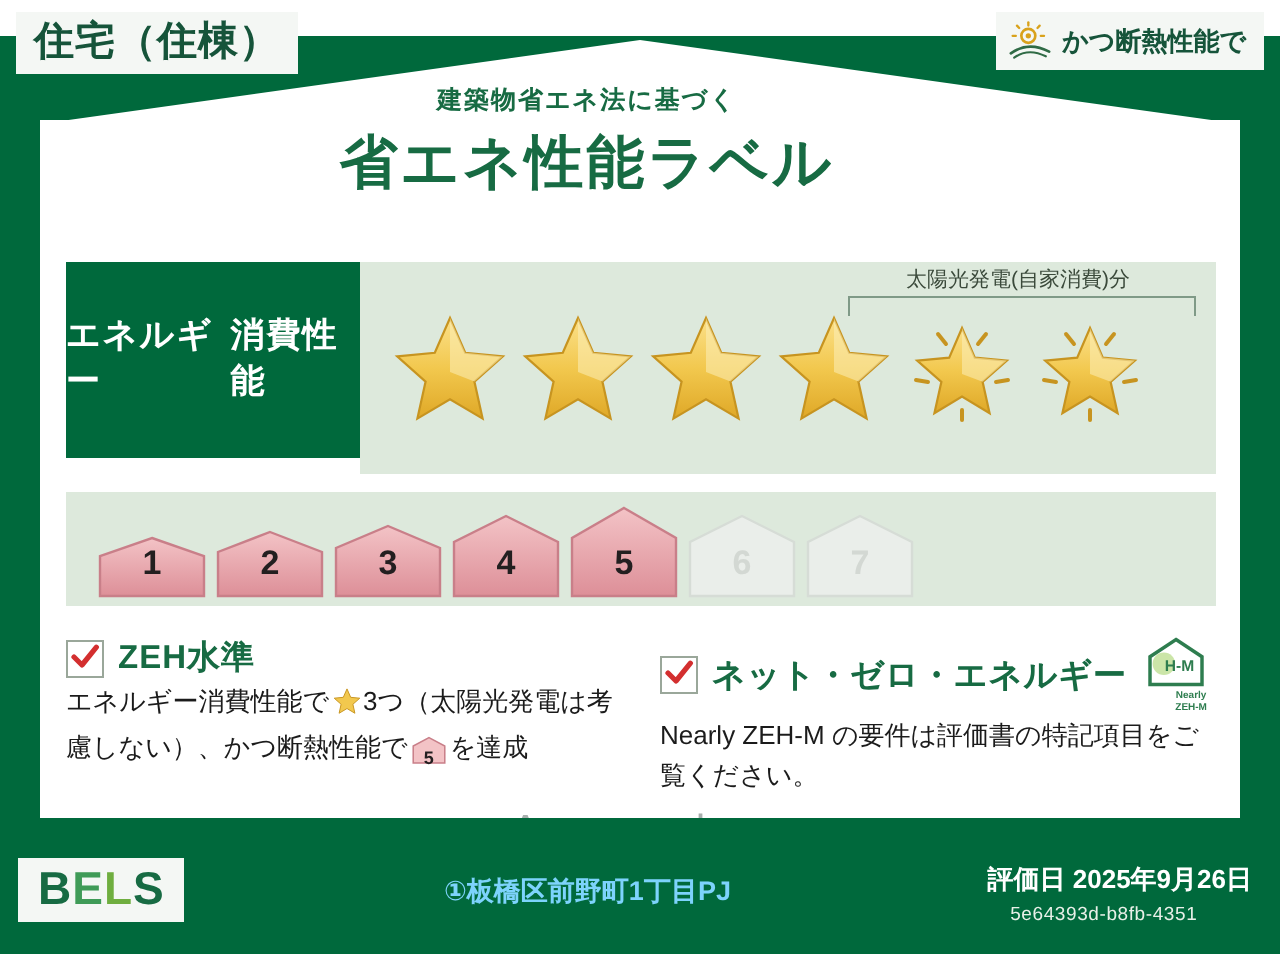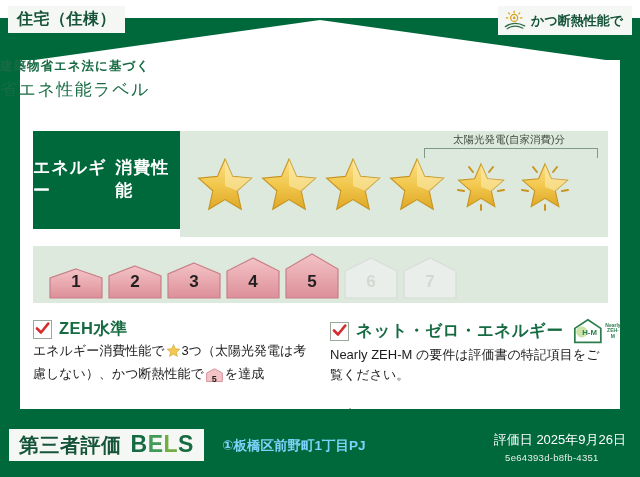--- a/index.html
+++ b/index.html
@@ -30,43 +30,43 @@
   .roof:before{
     content:"";position:absolute;left:0;top:0;width:0;height:0;
     border-left:300px solid transparent;
     border-right:300px solid transparent;
     border-bottom:42px solid #ffffff;
   }
   
   .tag-house{
     position:absolute;left:8px;top:6px;
     background:#f4f7f4;color:#16543a;
-    font-size:16px;font-weight:bold;
+    font-size:20px;font-weight:bold;
     padding:5px 9px 6px 9px;
     letter-spacing:0.5px;
     line-height:1;
     white-space:nowrap;
   }
   
   .tag-renew{
     position:absolute;right:8px;top:6px;
     background:#f4f7f4;color:#16543a;
     font-size:13px;font-weight:bold;
     padding:4px 9px 5px 6px;
     display:flex;align-items:center;gap:5px;
     line-height:1;white-space:nowrap;
   }
   .sun-icon{width:22px;height:20px;display:block;flex:0 0 auto;}
   
   .title-wrap{
-    position:absolute;left:0;top:58px;width:587px;
+    position:absolute;left:0;top:42px;width:587px;text-align:center;
     color:#176b43;
   }
   .title-sub{font-size:12.5px;font-weight:bold;letter-spacing:1px;}
-  .title-main{font-size:17px;font-weight:normal;letter-spacing:1.5px;margin-top:3px;}
+  .title-main{font-size:29px;font-weight:bold;letter-spacing:1.5px;margin-top:3px;}
   
   .rows{
     position:absolute;left:33px;top:131px;width:575px;
   }
   .perf-row{display:flex;align-items:stretch;margin-bottom:9px;position:relative;}
   .perf-name{
     width:147px;background:#00693c;color:#ffffff;
     display:flex;flex-direction:row;justify-content:center;align-items:center;
     font-size:17px;font-weight:bold;line-height:1.35;letter-spacing:1px;
     flex:0 0 auto;
@@ -118,21 +118,21 @@
   }
   .check-box svg{position:absolute;left:1px;top:0px;}
   .crit-title{font-size:16.5px;font-weight:bold;color:#176b43;letter-spacing:0.5px;white-space:nowrap;}
   .crit-body{font-size:13px;color:#1b1b1b;line-height:1.55;}
   .inline-star{display:inline-block;vertical-align:-3px;margin:0 1px;}
   .inline-house{display:inline-block;vertical-align:-4px;margin:0 2px;position:relative;}
   .inline-house .n{
     position:absolute;left:0;right:0;bottom:1px;text-align:center;
     font-size:9px;font-weight:bold;color:#231f20;
   }
-  .zehm-logo{display:flex;align-items:center;gap:2px;margin-left:3px;}
+  .zehm-logo{display:flex;align-items:flex-end;gap:2px;margin-left:3px;flex-direction:column;}
   .zehm-logo .lbl{
     font-size:5px;color:#2e7d4f;line-height:1.1;font-weight:bold;text-align:center;
   }
   
   .bottom-bar{
     position:absolute;left:0;bottom:0;width:640px;height:68px;
     background:#00693c;
   }
   .bels-badge{
     position:absolute;left:9px;bottom:16px;
@@ -146,21 +146,21 @@
   .bels-en span:nth-child(2){color:#3f9b57;}
   .bels-en span:nth-child(3){color:#6fae3f;}
   .bels-en span:nth-child(4){color:#176b43;}
   .addr{
     position:absolute;left:222px;bottom:22px;
     color:#7dd3fc;font-size:13.5px;font-weight:bold;white-space:nowrap;
   }
   .eval-block{
     position:absolute;right:14px;bottom:14px;text-align:center;color:#ffffff;
   }
-  .eval-date{font-size:13px;font-weight:normal;padding-left:16px;}
+  .eval-date{font-size:13px;font-weight:bold;padding-left:16px;}
   .eval-id{font-size:9.5px;margin-top:3px;color:#e8f0e8;letter-spacing:0.3px;}
   
   .watermark{
     position:absolute;left:0;top:404px;width:640px;text-align:center;
     font-size:21px;color:#9aa3a0;opacity:0.85;
     pointer-events:none;letter-spacing:0.5px;
   }
 </style>
 </head>
 <body>
@@ -379,21 +379,20 @@
         </span>
       </div>
       <div class="crit-body">Nearly ZEH-M の要件は評価書の特記項目をご覧ください。</div>
     </div>
   </div>
 
   <div class="watermark">Apamanshop</div>
 
   <div class="bottom-bar">
     <div class="bels-badge">
-      <span class="bels-jp">第三者評価</span>
       <span class="bels-en">
         <span>B</span><span>E</span><span>L</span><span>S</span>
       </span>
     </div>
     <div class="addr">①板橋区前野町1丁目PJ</div>
     <div class="eval-block">
       <div class="eval-date">
         <span>評価日</span>
         <span>2025年9月26日</span>
       </div>

